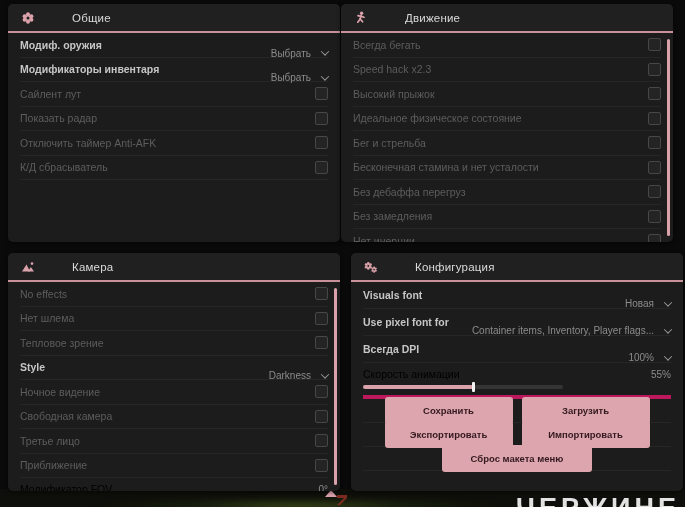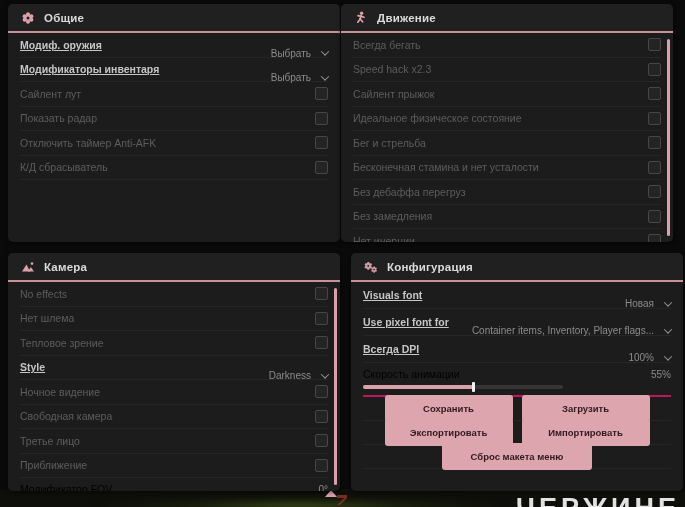--- a/index.html
+++ b/index.html
@@ -23,36 +23,36 @@
   
   .panel{position:absolute;width:332px;height:238px;background:#1c1c1c;border-radius:5px;
     overflow:hidden;box-shadow:0 1px 4px rgba(0,0,0,.6);}
   #panel-general {left:8px;  top:4px;}
   #panel-movement{left:341px;top:4px;}
   #panel-camera  {left:8px;  top:253px;}
   #panel-config  {left:351px;top:253px;}
 
   .panel-header{height:27px;display:flex;align-items:center;gap:9px;padding:0 13px;
     background:#202020;border-bottom:2px solid #c9929b;}
-  .panel-title{font-size:11.5px;font-weight:bold;color:#dadada;letter-spacing:.2px;}
+  .panel-title{font-size:11.5px;font-weight:normal;color:#dadada;letter-spacing:.2px;margin-left:28px;}
   .hicon{width:14px;height:14px;flex:0 0 auto;display:flex;align-items:center;justify-content:center;}
 
   .rows{padding:0 12px;}
   .row{height:23.5px;display:flex;align-items:center;justify-content:space-between;
     border-bottom:1px solid #262626;font-size:10.5px;}
   .row .lbl-dim{color:#5d5d5d;}
-  .row .lbl-on{color:#c6c6c6;font-weight:bold;text-decoration:underline;}
+  .row .lbl-on{color:#c6c6c6;font-weight:bold;}
   .checkbox{width:11px;height:11px;border:1px solid #474747;border-radius:2px;background:#242424;flex:0 0 auto;}
   .dd{display:flex;align-items:center;gap:11px;color:#8c8c8c;font-size:10px;cursor:default;margin-top:17px;}
   .chev{width:5px;height:5px;border-right:1.5px solid #989898;border-bottom:1.5px solid #989898;
     transform:rotate(45deg) translate(-1px,-1px);}
   .scrollbar{position:absolute;right:3px;top:35px;bottom:6px;width:3px;border-radius:2px;background:#d9a2ab;}
 
   
-  .row-slider{display:block;border-bottom:2px solid #be185d;padding-top:3px;}
+  .row-slider{display:block;border-bottom:4px solid #be185d;padding-top:3px;}
   .row-slider .top{display:flex;justify-content:space-between;align-items:center;height:16px;font-size:10.5px;}
   .row-slider .val{color:#8c8c8c;font-size:10px;margin-left:11px;}
   .track{position:relative;height:4px;border-radius:2px;background:#353535;margin:3px 0 6px 0;}
   .track .fill{position:absolute;left:0;top:0;bottom:0;background:#d9a2ab;border-radius:2px;}
   .track .handle{position:absolute;top:-3px;width:3px;height:10px;background:#f2f2f2;border-radius:1px;margin-left:-1px;}
 
   
   .btnrow{height:23px;display:flex;align-items:center;justify-content:center;gap:9px;
     border-bottom:1px solid #262626;}
   .btn{min-width:128px;height:27px;background:#dda6ae;color:#33191e;border:none;border-radius:3px;
@@ -141,21 +141,21 @@
   <div class="rows">
     <div class="row">
       <span class="lbl-dim">Всегда бегать</span>
       <span class="checkbox"></span>
     </div>
     <div class="row">
       <span class="lbl-dim">Speed hack x2.3</span>
       <span class="checkbox"></span>
     </div>
     <div class="row">
-      <span class="lbl-dim">Сайлент прыжок</span>
+      <span class="lbl-dim">Высокий прыжок</span>
       <span class="checkbox"></span>
     </div>
     <div class="row">
       <span class="lbl-dim">Идеальное физическое состояние</span>
       <span class="checkbox"></span>
     </div>
     <div class="row">
       <span class="lbl-dim">Бег и стрельба</span>
       <span class="checkbox"></span>
     </div>

